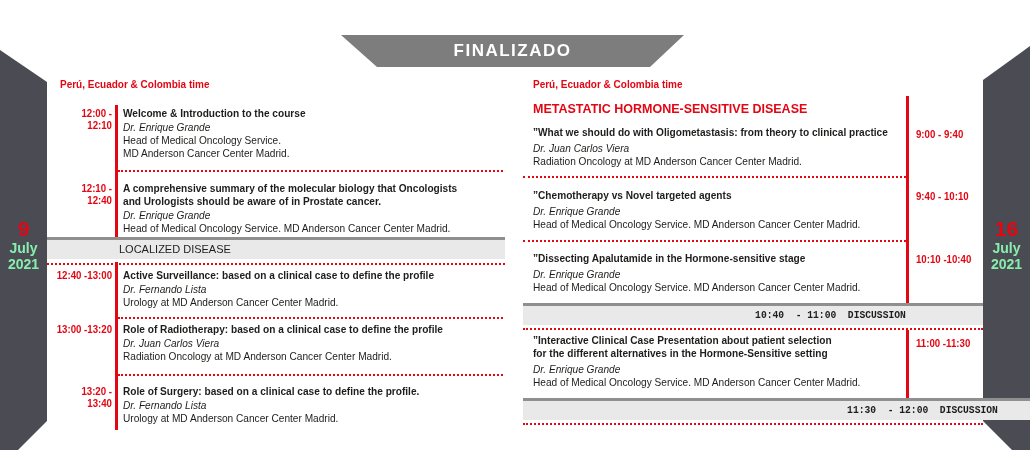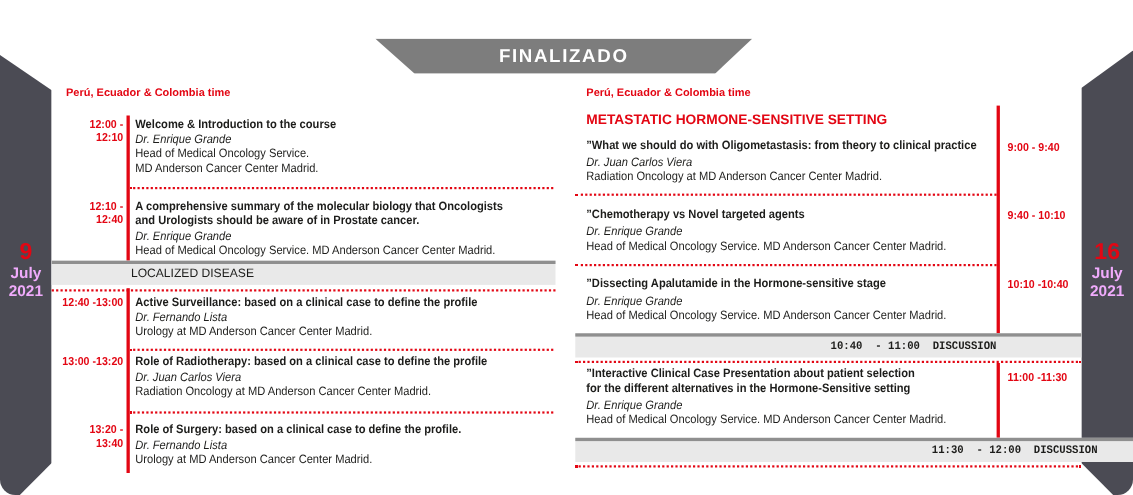--- a/index.html
+++ b/index.html
@@ -1,36 +1,35 @@
 <!DOCTYPE html>
 <html style="--accent-red: #e30613; --panel-dark: #4b4b54; --banner-gray: #7d7d7d; --bar-fill: #e9e9e9; --bar-border: #8f8f8f; --text-dark: #1d1d1b;"><head>
 <meta charset="utf-8">
 <style>
   html,body{margin:0;padding:0;background:#fff;}
   .page{
     position:relative;width:1030px;height:450px;overflow:hidden;
     background:#fff;font-family:"Liberation Sans",sans-serif;
     color:var(--text-dark,#1d1d1b);
-    border-radius:14px;
   }
   
   .banner{
     position:absolute;left:341px;top:35px;width:343px;height:32px;
     background:var(--banner-gray,#7d7d7d);
     clip-path:polygon(0 0,343px 0,309px 32px,36px 32px);
     text-align:center;line-height:32px;
   }
   .banner-label{color:#fff;font-weight:bold;font-size:17px;letter-spacing:1.5px;}
   
   .day-panel{position:absolute;top:45px;width:47px;height:405px;background:var(--panel-dark,#4b4b54);}
   .day-panel.left{left:0;clip-path:polygon(0 5px,47px 37px,47px 376px,18px 405px,0 405px);}
   .day-panel.right{left:983px;clip-path:polygon(0 35px,47px 1px,47px 405px,29px 405px,0 376px);}
   .day-text{position:absolute;top:173px;left:0;width:100%;text-align:center;}
   .day-num{font-size:21px;font-weight:bold;color:var(--accent-red,#e30613);line-height:22px;}
-  .day-month,.day-year{font-size:14px;font-weight:bold;color:#f0abfc;line-height:16px;}
+  .day-month,.day-year{font-size:14px;font-weight:bold;color:#86efac;line-height:16px;}
   
   .tz-header{position:absolute;font-size:10px;font-weight:bold;color:var(--accent-red,#e30613);}
   .section-header{position:absolute;font-size:12.5px;font-weight:bold;color:var(--accent-red,#e30613);}
   
   .item{
     position:absolute;width:400px;font-size:11px;line-height:13px;
     transform:scaleX(.92);transform-origin:0 0;
   }
   .item.l{left:123px;}
   .item.r{left:533px;}
@@ -131,21 +130,21 @@
   <div class="dotted" style="left:118px;top:374px;width:385px;"></div>
 
   <div class="time-l" style="top:385px;">13:20 - 13:40</div>
   <div class="item l" style="top:385px;">
     <div class="s-title">Role of Surgery: based on a clinical case to define the profile.</div>
     <div class="s-speaker">Dr. Fernando Lista</div>
     <div class="s-affil">Urology at MD Anderson Cancer Center Madrid.</div>
   </div>
 
   <div class="tz-header" style="left:533px;top:79px;">Perú, Ecuador &amp; Colombia time</div>
-  <div class="section-header" style="left:533px;top:102px;">METASTATIC HORMONE-SENSITIVE SETTING</div>
+  <div class="section-header" style="left:533px;top:102px;">METASTATIC HORMONE-SENSITIVE DISEASE</div>
 
   <div class="vbar" style="left:906px;top:96px;height:207px;"></div>
   <div class="vbar" style="left:906px;top:330px;height:68px;"></div>
 
   <div class="time-r" style="top:128px;">9:00 - 9:40</div>
   <div class="item r" style="top:126px;">
     <div class="s-title">”What we should do with Oligometastasis: from theory to clinical practice</div>
     <div class="s-speaker">Dr. Juan Carlos Viera</div>
     <div class="s-affil">Radiation Oncology at MD Anderson Cancer Center Madrid.</div>
   </div>

